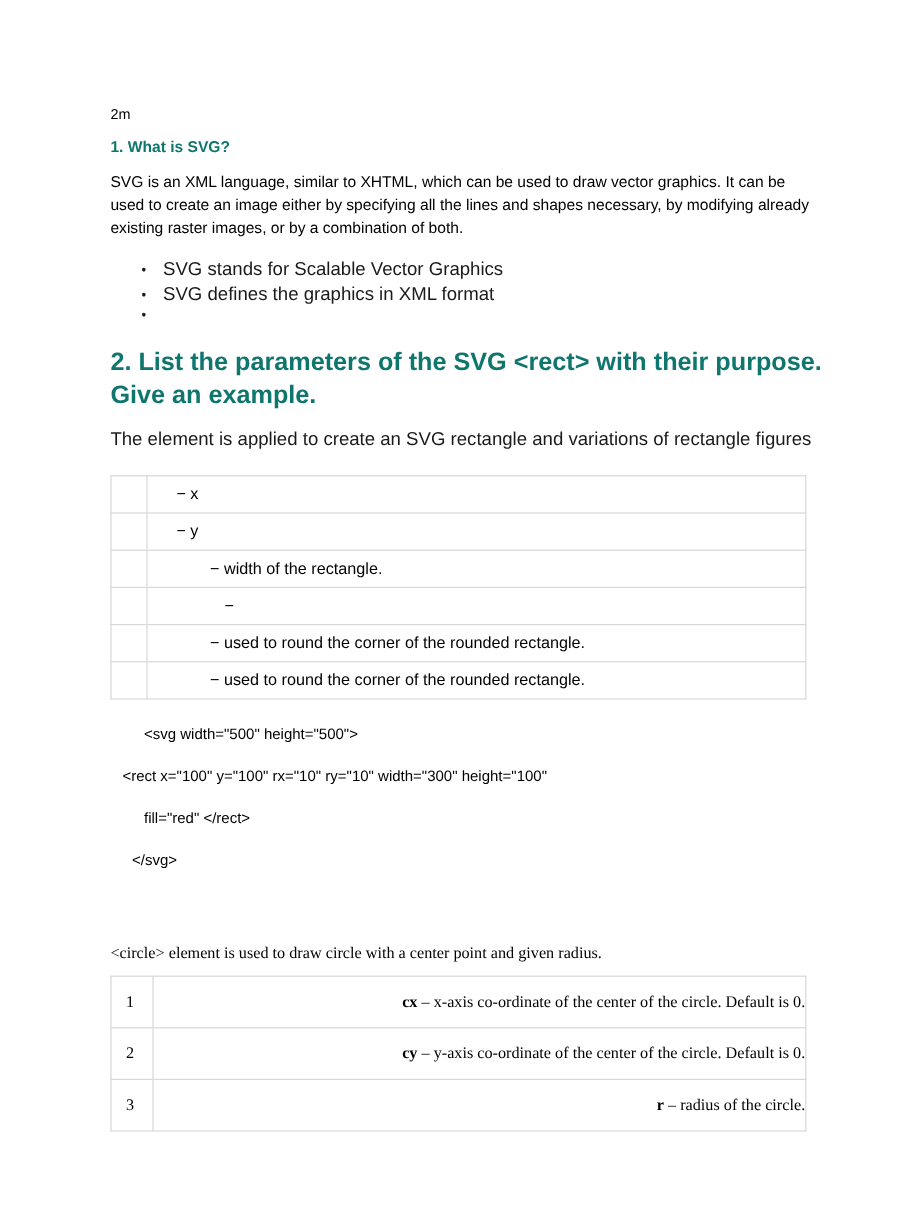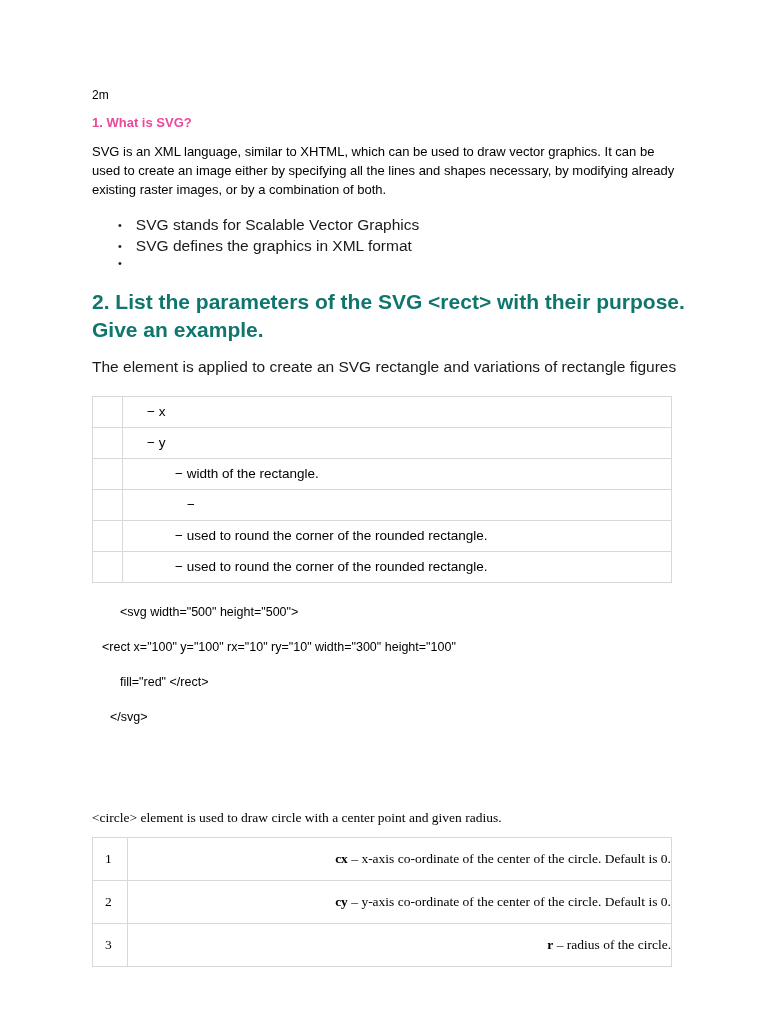--- a/index.html
+++ b/index.html
@@ -19,21 +19,21 @@
     width: 764px;
     height: 1024px;
     padding: 88px 96px 0 92px;
     border-radius: 27px;
   }
   .top-label {
     font-size: 12px;
     margin: 0 0 13px 0;
   }
   .h-red-small {
-    color: #ec4899;
+    color: #0f766e;
     font-size: 13px;
     font-weight: bold;
     margin: 0 0 13px 0;
   }
   .body-text {
     font-size: 13px;
     line-height: 1.45;
     margin: 0 0 16px 0;
     width: 586px;
   }
@@ -92,21 +92,21 @@
     margin: 0 0 0 0;
   }
   .code-line { margin-bottom: 21px; }
   .code-line.l1 { margin-left: 28px; }
   .code-line.l2 { margin-left: 10px; }
   .code-line.l3 { margin-left: 28px; }
   .code-line.l4 { margin-left: 18px; margin-bottom: 0; }
   .serif-intro {
     font-family: "Liberation Serif", serif;
     font-size: 13.5px;
-    margin: 86px 0 11px 0;
+    margin: 62px 0 11px 0;
   }
   table.circle-table {
     border-collapse: collapse;
     width: 580px;
     table-layout: fixed;
     font-family: "Liberation Serif", serif;
     font-size: 13.5px;
   }
   table.circle-table td {
     border: 1px solid #d8d8d8;

